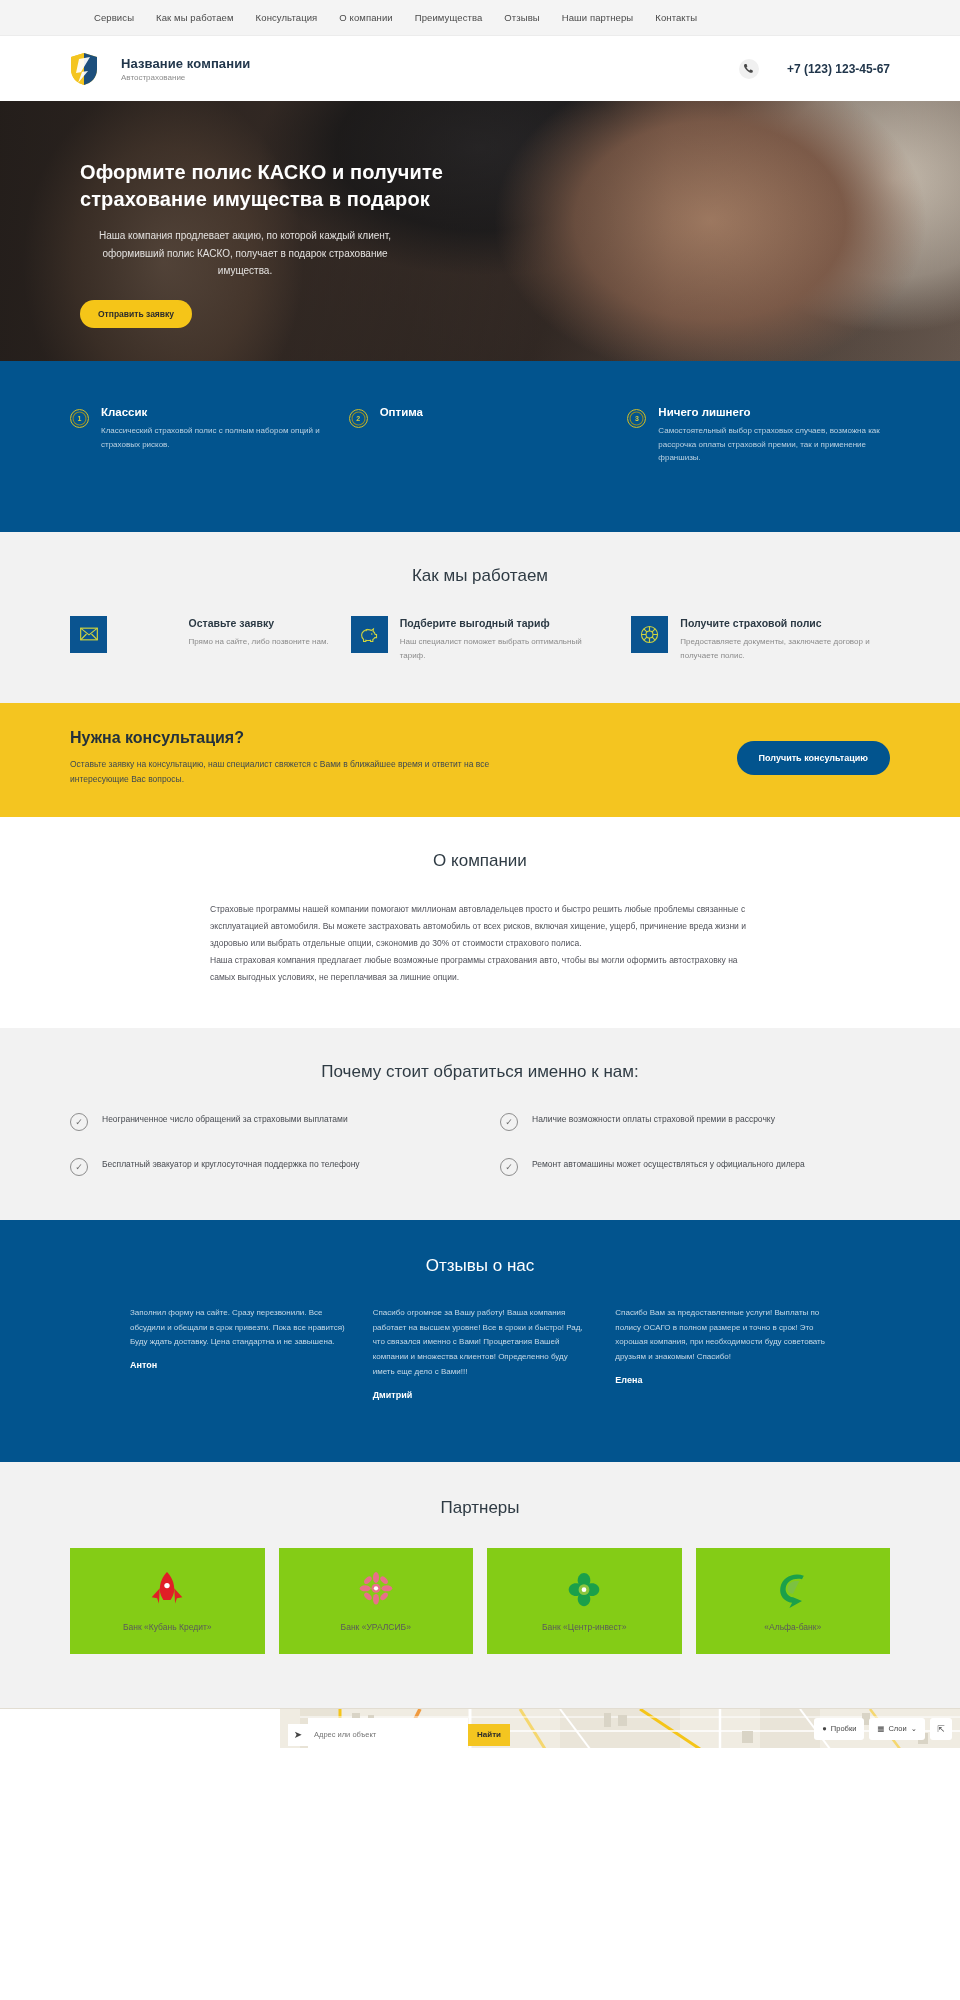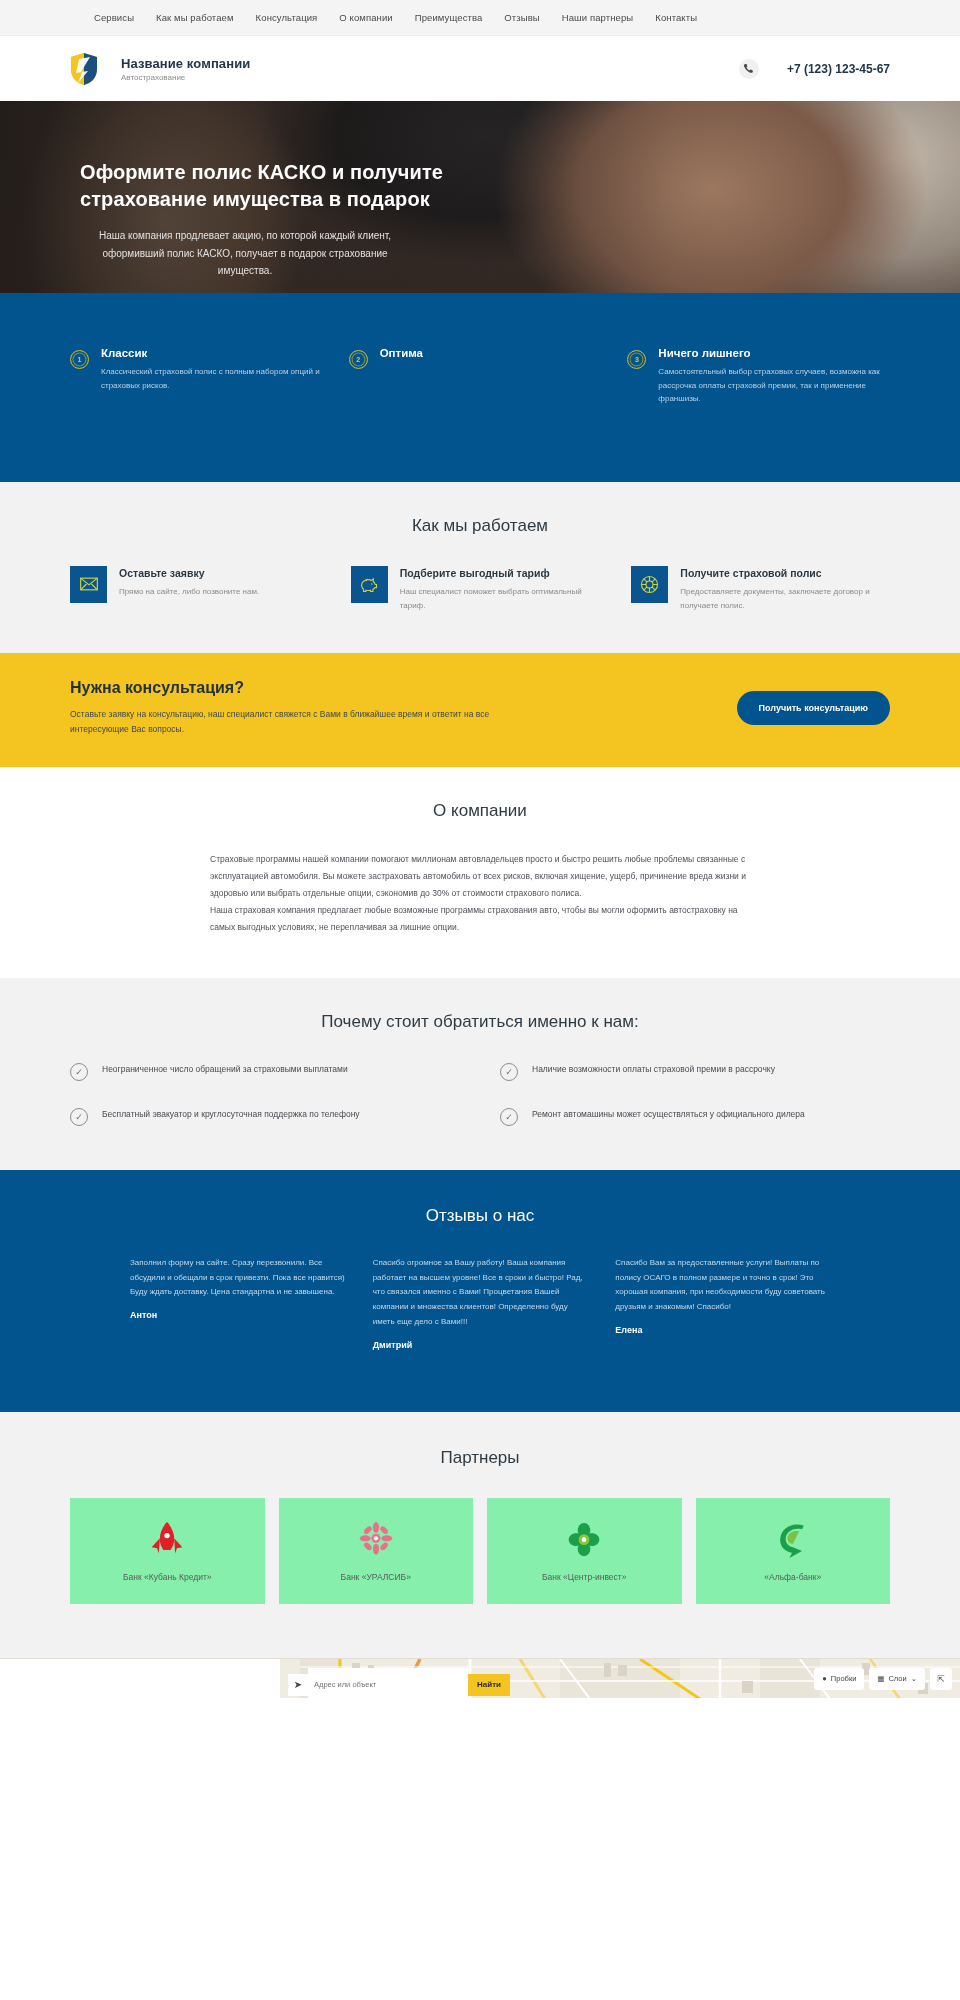--- a/index.html
+++ b/index.html
@@ -39,21 +39,21 @@
   .phone-box { display: flex; align-items: center; gap: 28px; }
   .phone-circle {
     width: 20px; height: 20px; border-radius: 50%;
     background: #f0f0f0; display: flex; align-items: center; justify-content: center;
     color: #555; font-size: 10px;
   }
   .phone-num { font-size: 12px; font-weight: bold; color: #21364b; }
 
   
   .hero {
-    height: 192px;
+    height: 260px;
     position: relative;
     overflow: hidden;
     background:
       radial-gradient(ellipse 300px 220px at 74% 46%, #b58a6e 0%, #8a6450 45%, transparent 72%),
       radial-gradient(ellipse 180px 230px at 17% 62%, #c9a184 0%, #8d6a53 50%, transparent 78%),
       radial-gradient(ellipse 260px 150px at 50% 18%, #2b2b2f 0%, #1d1d20 55%, transparent 85%),
       radial-gradient(ellipse 220px 180px at 93% 30%, #d8cdbe 0%, #a2968a 55%, transparent 85%),
       linear-gradient(115deg, #4a3a33 0%, #57433a 30%, #3b2f2a 60%, #6b5c52 100%);
   }
   .hero::after {
@@ -71,37 +71,37 @@
   .btn-yellow {
     display: inline-block; margin-top: 20px;
     background: #f5c518; color: #2c2c2c;
     font-size: 8.5px; font-weight: bold;
     padding: 9px 18px; border: none; border-radius: 18px; cursor: pointer;
     font-family: inherit;
   }
 
   
   .services { background: #02548e; padding: 38px 0 60px; }
-  .services-grid { width: 820px; margin: 16px auto; display: flex; gap: 16px; }
+  .services-grid { width: 820px; margin: 7px auto; display: flex; gap: 16px; }
   .svc { display: flex; gap: 12px; flex: 1; }
   .svc-num {
     width: 19px; height: 19px; flex: none; margin-top: 3px;
     border: 1.4px solid #c9bb2e; border-radius: 50%;
     display: flex; align-items: center; justify-content: center;
     color: #d8cb3a; font-size: 7px; font-weight: bold;
     box-shadow: inset 0 0 0 1.5px #02548e, inset 0 0 0 2.6px #8e8a2a;
   }
   .svc h3 { font-size: 11.5px; color: #fff; font-weight: bold; margin-bottom: 6px; }
   .svc p { font-size: 8px; line-height: 1.7; color: #bcd2e2; }
 
   
   .howto { background: #f2f2f2; padding: 34px 0 40px; }
   .sec-title { text-align: center; font-size: 17px; color: #2f3b44; font-weight: normal; margin-bottom: 30px; }
   .howto-grid { width: 820px; margin: 0 auto; display: flex; gap: 22px; }
-  .hcard { display: flex; gap: 12px; flex: 1; }
+  .hcard { display: flex; gap: 12px; flex: 1; justify-content: space-between; }
   .hicon {
     width: 37px; height: 37px; background: #0a5490; flex: none;
     display: flex; align-items: center; justify-content: center;
   }
   .hcard h4 { font-size: 10.5px; color: #2b3944; font-weight: bold; line-height: 1.35; margin-bottom: 5px; }
   .hcard p { font-size: 8px; line-height: 1.75; color: #8b8b8b; }
 
   
   .consult { background: #f4c520; padding: 26px 4px 30px; }
   .consult-inner { width: 820px; margin: 0 auto; display: flex; align-items: center; justify-content: space-between; }
@@ -134,21 +134,21 @@
   .reviews .sec-title { color: #fff; }
   .rev-grid { width: 700px; margin: 0 auto; display: flex; gap: 28px; }
   .rev { flex: 1; }
   .rev p { font-size: 8px; line-height: 1.85; color: #c6d9e7; }
   .rev .rev-name { font-size: 9px; font-weight: bold; color: #fff; margin-top: 10px; }
 
   
   .partners { background: #f2f2f2; padding: 36px 0 54px; position: relative; }
   .part-grid { width: 820px; margin: 0 auto; display: flex; gap: 14px; }
   .pcard {
-    background: #86efac; flex: 1; height: 106px;
+    background: #84cc16; flex: 1; height: 106px;
     display: flex; flex-direction: column; align-items: center; justify-content: center; gap: 10px;
   }
   .pcard .plogo { height: 42px; display: flex; align-items: center; justify-content: center; }
   .pcard .pname { font-size: 8.5px; color: #5b5b5b; }
 
   
   .mapbar {
     height: 40px; background: #efeadf; position: relative; overflow: hidden;
     border-top: 1px solid #e2ddd2;
   }

